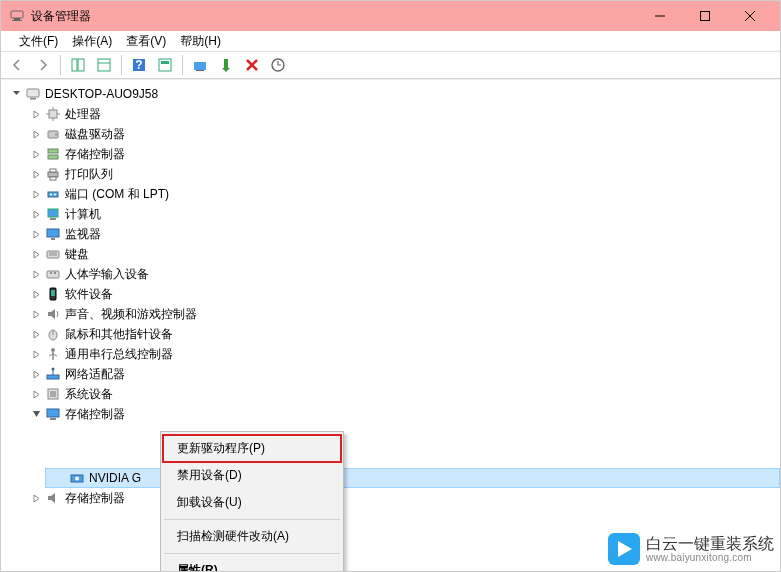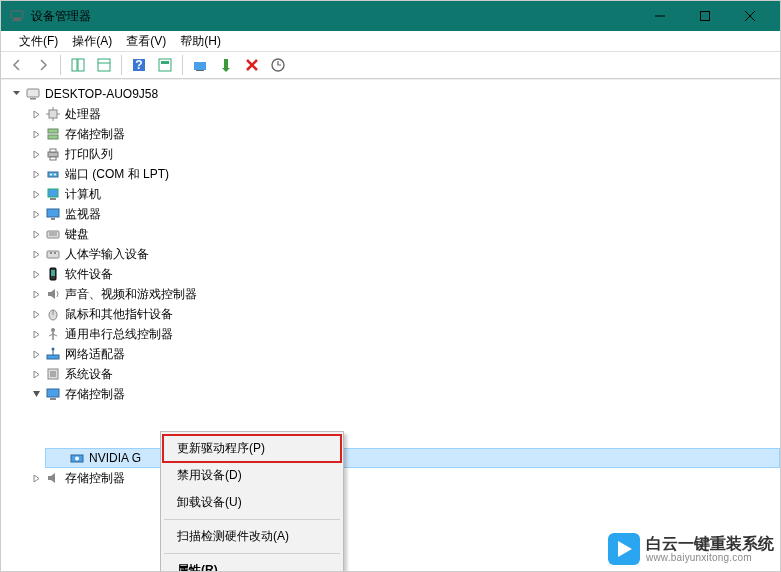--- a/index.html
+++ b/index.html
@@ -1,19 +1,19 @@
 <!DOCTYPE html>
 <html><head>
 <meta charset="utf-8">
 <style>
 * { margin: 0; padding: 0; box-sizing: border-box; font-family: "Microsoft YaHei", "Segoe UI", sans-serif; font-size: 12px; }
 body { width: 781px; height: 572px; background: #fff; position: relative; overflow: hidden; border: 1px solid #ccc; }
 
 
-.titlebar { height: 30px; display: flex; align-items: center; padding: 0 8px; background: #0f766e; }
+.titlebar { height: 30px; display: flex; align-items: center; padding: 0 8px; background: #fca5a5; }
 .titlebar .app-icon { width: 16px; height: 16px; margin-right: 6px; display:flex; align-items:center; justify-content:center; }
 .titlebar .title { flex: 1; }
 .titlebar .win-btn { width: 45px; height: 28px; display: flex; align-items: center; justify-content: center; }
 .titlebar .win-btn svg { stroke: #000; }
 
 
 .menubar { height: 20px; display: flex; align-items: center; padding: 0 12px; gap: 2px; }
 .menubar .menu-item { padding: 2px 6px; }
 
 
@@ -35,21 +35,21 @@
 
 .context-menu { position: absolute; background: #f2f2f2; border: 1px solid #bcbcbc; box-shadow: 3px 3px 3px rgba(0,0,0,.2); padding: 3px 2px; width: 184px; }
 .context-menu .cm-item { padding: 5px 20px 5px 14px; cursor: default; }
 .context-menu .cm-item.highlighted { outline: 2px solid #d92020; outline-offset: -1px; }
 .context-menu .cm-sep { height: 1px; background: #d0d0d0; margin: 3px 1px; }
 
 
 .watermark { position: absolute; right: 6px; bottom: 6px; display: flex; align-items: center; gap: 6px; }
 .watermark .wm-logo { width: 32px; height: 32px; background: #2aa6f0; border-radius: 6px; display:flex;align-items:center;justify-content:center; }
 .watermark .wm-text { display:flex; flex-direction:column; line-height:1.1; }
-.watermark .wm-title { font-size: 16px; font-weight: 700; color:#333; }
+.watermark .wm-title { font-size: 16px; font-weight: 400; color:#333; }
 .watermark .wm-url { font-size: 10px; color: #888; letter-spacing: 0.2px;}
 </style>
 </head>
 <body>
 
 <div class="titlebar">
   <span class="app-icon">
     <svg width="16" height="16" viewBox="0 0 16 16">
         <rect x="2" y="3" width="12" height="7" rx="1" fill="none" stroke="#666"></rect>
         <rect x="5" y="10" width="6" height="2" fill="#666"></rect>
@@ -185,20 +185,36 @@
           </li>
           <li>
             <div class="node">
               <span class="expander">
                 <svg viewBox="0 0 9 9">
                   <path d="M2 1 L7 4.5 L2 8 Z" fill="none" stroke="#888"></path>
                 </svg>
               </span>
               <span class="dev-icon">
                 <svg width="16" height="16" viewBox="0 0 16 16">
+                  <rect x="3" y="5" width="10" height="7" rx="1" fill="#ccc" stroke="#888"></rect>
+                  <circle cx="11" cy="8.5" r="1" fill="#6a6"></circle>
+                </svg>
+              </span>
+              <span>磁盘驱动器</span>
+            </div>
+          </li>
+          <li>
+            <div class="node">
+              <span class="expander">
+                <svg viewBox="0 0 9 9">
+                  <path d="M2 1 L7 4.5 L2 8 Z" fill="none" stroke="#888"></path>
+                </svg>
+              </span>
+              <span class="dev-icon">
+                <svg width="16" height="16" viewBox="0 0 16 16">
                   <rect x="3" y="3" width="10" height="4" fill="#9c8" stroke="#686"></rect>
                   <rect x="3" y="9" width="10" height="4" fill="#9c8" stroke="#686"></rect>
                 </svg>
               </span>
               <span>存储控制器</span>
             </div>
           </li>
           <li>
             <div class="node">
               <span class="expander">

